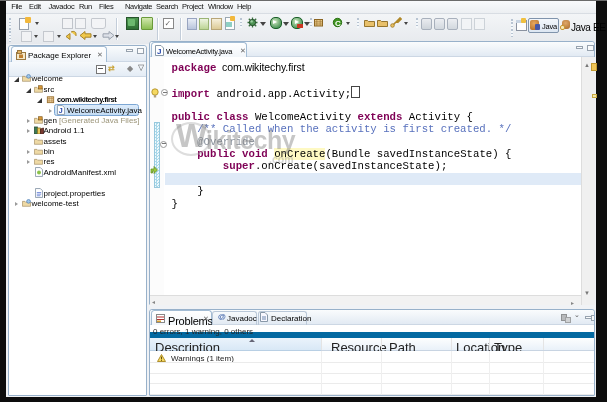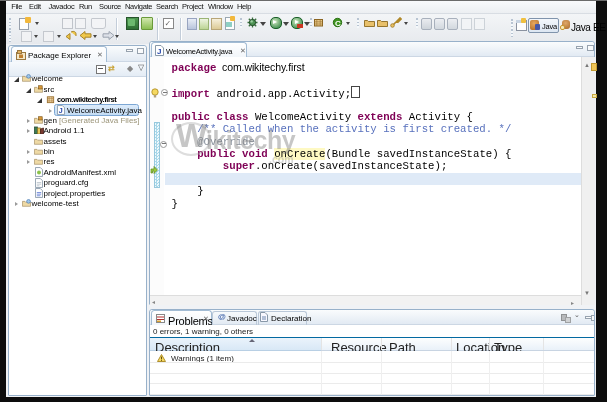--- a/index.html
+++ b/index.html
@@ -47,21 +47,21 @@
 </head>
 <body>
 <div id="chrome"></div>
 <div style="position:absolute;left:0;top:0;width:607px;height:1px;background:#6b6b6b;"></div>
 
 <div id="menubar">
   <span style="left:5.2px">File</span>
     <span style="left:23px">Edit</span>
   <span style="left:42.5px">Javadoc</span>
     <span style="left:73px">Run</span>
-  <span style="left:93px">Source</span>
+  <span style="left:93px">Files</span>
     <span style="left:119px">Navigate</span>
   <span style="left:150px">Search</span>
     <span style="left:176px">Project</span>
   <span style="left:202px">Window</span>
     <span style="left:231px">Help</span>
 </div>
 
 <div id="toolbar">
   <div class="abs" style="left:3px;top:4px;width:2px;height:23px;background:repeating-linear-gradient(#b8c4d2 0 1.5px,#f4f8fb 1.5px 3.5px);"></div>
 
@@ -248,27 +248,20 @@
       </svg>
     <span class="tlbl" style="left:34.5px;">res</span>
   </div>
   <div class="trow" style="left:0;top:120.7px;width:139px;">
     <svg class="abs" style="left:25.5px;top:0.5px;" width="8" height="10" viewBox="0 0 9 11">
         <path d="M0.5 0.5 L6 0.5 L8.5 3 L8.5 10.5 L0.5 10.5 Z" fill="#fff" stroke="#8898a8" stroke-width="1"></path>
         <circle cx="4.5" cy="6" r="2.2" fill="#8bc34a"></circle>
       </svg>
     <span class="tlbl" style="left:34.5px;">AndroidManifest.xml</span>
   </div>
-  <div class="trow" style="left:0;top:131.1px;width:139px;">
-    <svg class="abs" style="left:25.5px;top:0.5px;" width="8" height="10" viewBox="0 0 9 11">
-        <path d="M0.5 0.5 L6 0.5 L8.5 3 L8.5 10.5 L0.5 10.5 Z" fill="#fff" stroke="#8898a8" stroke-width="1"></path>
-        <path d="M2 5 L7 5 M2 6.8 L7 6.8 M2 8.6 L5 8.6" stroke="#aab4be" stroke-width="0.8"></path>
-      </svg>
-    <span class="tlbl" style="left:34.5px;">proguard.cfg</span>
-  </div>
   <div class="trow" style="left:0;top:141.5px;width:139px;">
     <svg class="abs" style="left:25.5px;top:0.5px;" width="8" height="10" viewBox="0 0 9 11">
         <path d="M0.5 0.5 L6 0.5 L8.5 3 L8.5 10.5 L0.5 10.5 Z" fill="#fff" stroke="#8898a8" stroke-width="1"></path>
         <path d="M2 5 L7 5 M2 6.8 L7 6.8 M2 8.6 L6 8.6" stroke="#4466cc" stroke-width="0.8"></path>
       </svg>
     <span class="tlbl" style="left:34.5px;">project.properties</span>
   </div>
   <div class="trow" style="left:0;top:151.8px;width:139px;">
     <div class="arr arrc" style="left:6px;"></div>
     <svg class="abs" style="left:13px;top:1px;" width="9" height="8" viewBox="0 0 11 9">
@@ -355,21 +348,21 @@
         <path d="M0.5 0.5 L5 0.5 L7.5 3 L7.5 9.5 L0.5 9.5 Z" fill="#f8f8ff" stroke="#8898a8" stroke-width="1"></path>
         <path d="M2 5 L6 5 M2 7 L6 7" stroke="#4a6a9a" stroke-width="0.8"></path>
       </svg>
     <span class="abs" style="left:12px;top:2px;font-size:8px;">Declaration</span>
   </div>
   <div class="abs" style="left:411px;top:4px;width:4px;height:5px;background:#b8babc;border:1px solid #909294;"></div>
   <div class="abs" style="left:415px;top:7px;width:4px;height:4px;background:#d0d2d4;border:1px solid #a0a2a4;"></div>
   <div class="abs" style="left:424px;top:1px;font-size:7px;color:#555;">⌄</div>
   <div class="minbtn" style="left:435px;top:6px;"></div>
   <div class="minmax" style="left:441px;top:5px;"></div>
-  <div class="abs" style="left:0;top:15px;width:444px;height:13px;background:#fff;border-bottom:1px solid #0369a1;box-sizing:border-box;font-size:8px;color:#222;">
+  <div class="abs" style="left:0;top:15px;width:444px;height:13px;background:#fff;border-bottom:6px solid #0369a1;box-sizing:border-box;font-size:8px;color:#222;">
     <span class="abs" style="left:3px;top:2px;">0 errors, 1 warning, 0 others</span>
   </div>
   <div class="abs" style="left:0;top:28px;width:444px;height:13px;background:linear-gradient(#fdfefe,#e9f1f9);border-bottom:1px solid #c8d4e2;box-sizing:border-box;font-size:13px;color:#222;">
     <div class="abs" style="left:0;top:0;width:171px;height:13px;background:linear-gradient(#eaf3fb,#d8e8f6);border-bottom:1px solid #b8cfe4;box-sizing:border-box;"></div>
     <span class="abs" style="left:5px;top:2px;">Description</span>
     <div class="abs" style="left:99px;top:1px;width:0;height:0;border-left:3px solid transparent;border-right:3px solid transparent;border-bottom:3.5px solid #667;"></div>
     <span class="abs" style="left:181px;top:2px;">Resource</span>
     <span class="abs" style="left:239px;top:2px;">Path</span>
     <span class="abs" style="left:306px;top:2px;">Location</span>
     <span class="abs" style="left:344px;top:2px;">Type</span>

